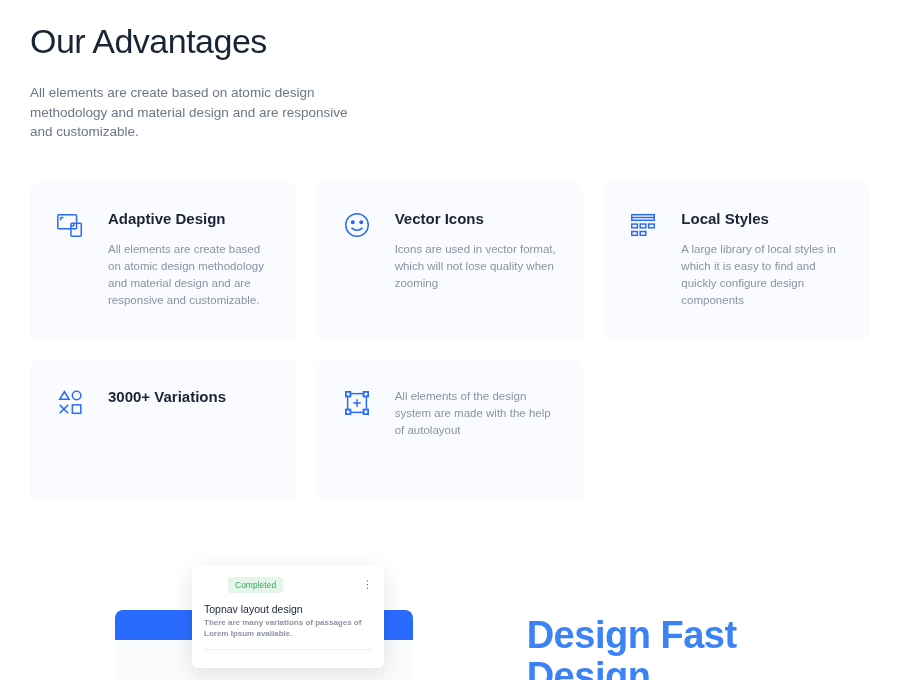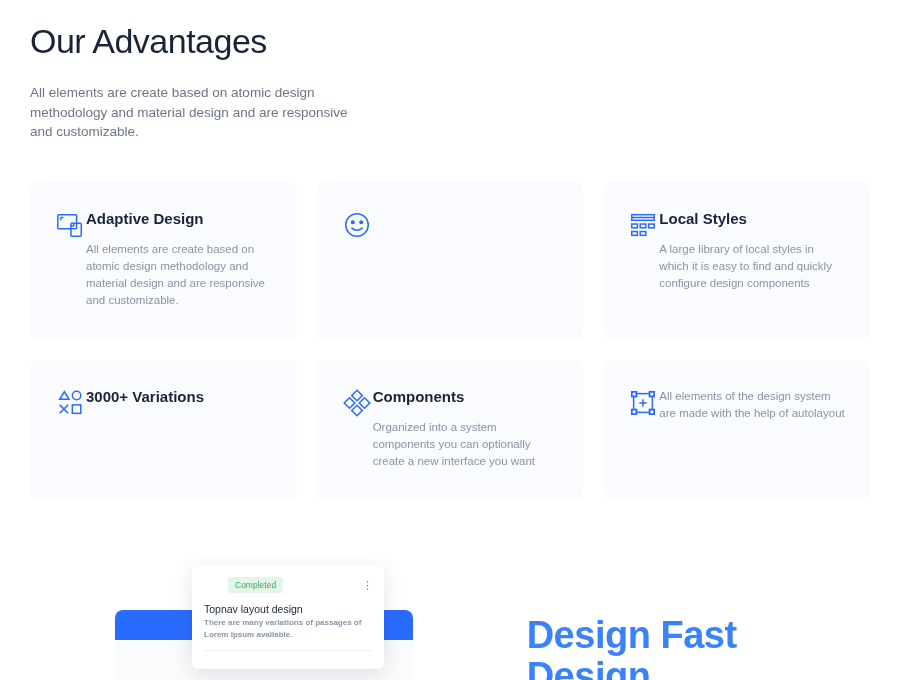--- a/index.html
+++ b/index.html
@@ -1,21 +1,21 @@
 <!DOCTYPE html>
 <html><head>
   <meta charset="utf-8">
   <style>
     * { margin:0; padding:0; box-sizing:border-box; }
     body { width:900px; height:680px; font-family:-apple-system,Segoe UI,Helvetica,Arial,sans-serif; background:#fff; color:#1a2437; overflow:hidden; }
     .wrap { padding:22px 30px 0 30px; }
     .title { font-size:34px; font-weight:400; color:#1a2437; letter-spacing:-0.5px; }
     .subtitle { margin-top:22px; font-size:13.5px; line-height:1.45; color:#6b7688; max-width:320px; }
     .grid { margin-top:40px; display:grid; grid-template-columns:repeat(3,1fr); gap:20px; }
-    .card { background:#f9fbfe; border-radius:8px; padding:28px 24px 30px 24px; display:flex; min-height:140px; }
+    .card { background:#f9fbfe; border-radius:8px; padding:28px 24px 30px 24px; display:flex; gap:22px; min-height:140px; }
     .icon-box { flex:0 0 32px; height:32px; display:flex; align-items:flex-start; justify-content:center; color:#2a6bff; }
     .icon-box svg { width:30px; height:30px; stroke:#2a6bff; fill:none; stroke-width:1.6; }
     .card-body { flex:1; }
     .card-title { font-size:15px; font-weight:700; color:#1a2437; margin-bottom:14px; }
     .card-desc { font-size:11.5px; line-height:1.5; color:#8b93a4; }
     .bottom { position:relative; margin-top:60px; display:flex; align-items:flex-start; }
     .illust { position:relative; width:380px; height:170px; }
     .blue-bar { position:absolute; top:50px; left:85px; width:298px; height:30px; background:#2a6bff; border-top-left-radius:8px; border-top-right-radius:8px; }
     .gray-panel { position:absolute; top:80px; left:85px; width:298px; height:90px; background:#fafbfc; }
     .modal { position:absolute; top:5px; left:162px; width:192px; background:#fff; border-radius:6px; box-shadow:0 6px 22px rgba(20,30,60,0.12); padding:12px 12px 10px 12px; }
@@ -53,20 +53,24 @@
 
     <div class="card">
       <div class="icon-box">
         <svg viewBox="0 0 32 32">
             <circle cx="16" cy="16" r="12"></circle>
             <circle cx="11.5" cy="13" r="1.4" fill="#2a6bff"></circle>
             <circle cx="20.5" cy="13" r="1.4" fill="#2a6bff"></circle>
             <path d="M10 19 Q16 24 22 19"></path>
           </svg>
       </div>
+      <div class="card-body">
+        <div class="card-title">Vector Icons</div>
+        <div class="card-desc">Icons are used in vector format, which will not lose quality when zooming</div>
+      </div>
     </div>
 
     <div class="card">
       <div class="icon-box">
         <svg viewBox="0 0 32 32">
             <rect x="4" y="5" width="24" height="6"></rect>
             <path d="M4 8 L28 8"></path>
             <rect x="4" y="15" width="6" height="4"></rect>
             <rect x="13" y="15" width="6" height="4"></rect>
             <rect x="22" y="15" width="6" height="4"></rect>
@@ -87,34 +91,20 @@
             <circle cx="23" cy="8" r="4.5"></circle>
             <path d="M5 18 L14 27 M14 18 L5 27"></path>
             <rect x="18.5" y="18" width="9" height="9"></rect>
           </svg>
       </div>
       <div class="card-body">
         <div class="card-title">3000+ Variations</div>
       </div>
     </div>
 
-    <div class="card">
-      <div class="icon-box">
-        <svg viewBox="0 0 32 32">
-            <rect x="12" y="4" width="8" height="8" transform="rotate(45 16 8)"></rect>
-            <rect x="4" y="12" width="8" height="8" transform="rotate(45 8 16)"></rect>
-            <rect x="20" y="12" width="8" height="8" transform="rotate(45 24 16)"></rect>
-            <rect x="12" y="20" width="8" height="8" transform="rotate(45 16 24)"></rect>
-          </svg>
-      </div>
-      <div class="card-body">
-        <div class="card-title">Components</div>
-        <div class="card-desc">Organized into a system components you can optionally create a new interface you want</div>
-      </div>
-    </div>
 
     <div class="card">
       <div class="icon-box">
         <svg viewBox="0 0 32 32">
             <rect x="6" y="6" width="20" height="20"></rect>
             <rect x="4" y="4" width="5" height="5" fill="#fff"></rect>
             <rect x="23" y="4" width="5" height="5" fill="#fff"></rect>
             <rect x="4" y="23" width="5" height="5" fill="#fff"></rect>
             <rect x="23" y="23" width="5" height="5" fill="#fff"></rect>
             <rect x="4" y="4" width="5" height="5"></rect>

